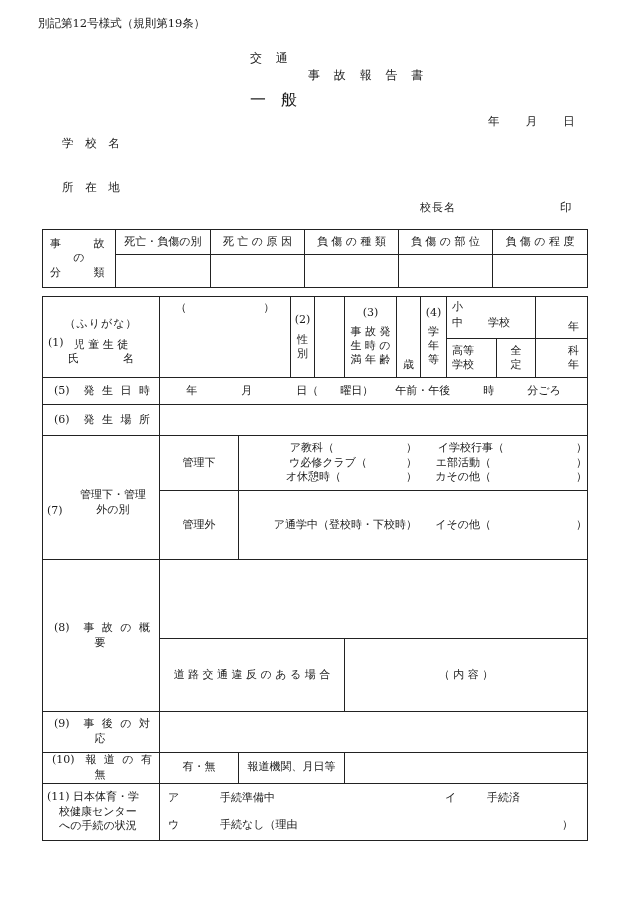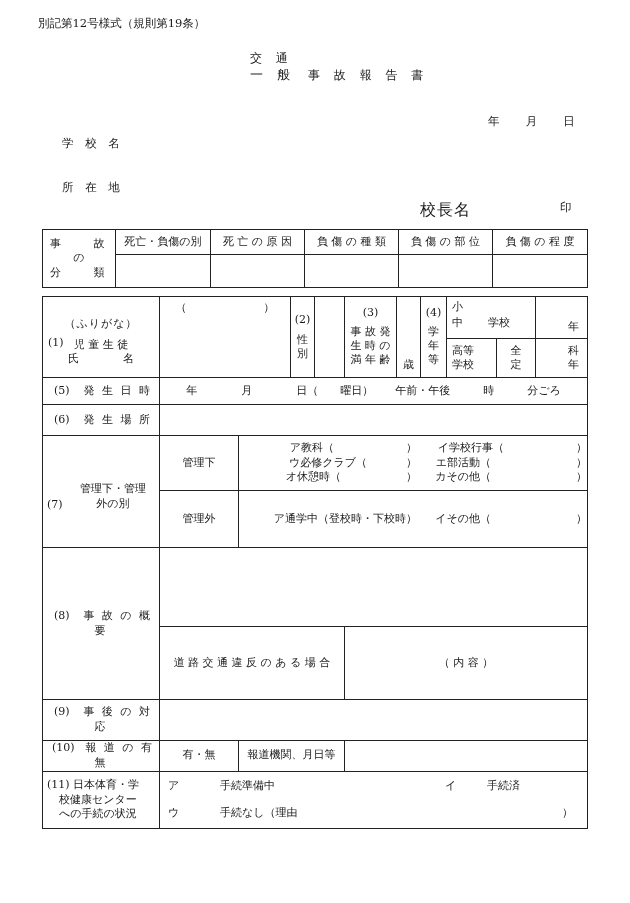--- a/index.html
+++ b/index.html
@@ -29,36 +29,36 @@
     left: 38px; top: 16px;
     font-size: 11.5px;
     white-space: nowrap;
   }
   #title-wrap {
     left: 246px; top: 50px;
     width: 250px;
     height: 50px;
   }
   #title-kotsu { position:absolute; left: 4px;  top: 0px;  font-size: 12px; letter-spacing: 5px; }
-  #title-ippan  { position:absolute; left: 4px;  top: 16px; font-size: 13px; letter-spacing: 5px; text-align: center; }
+  #title-ippan  { position:absolute; left: 4px;  top: 40px; font-size: 16px; letter-spacing: 5px; text-align: center; }
   #title-main   { position:absolute; left: 62px; top: 17px; font-size: 12px; letter-spacing: 5px; }
 
   #date-line {
     left: 488px; top: 114px;
     font-size: 11.5px;
     letter-spacing: 0;
     white-space: nowrap;
   }
   #date-line span { display:inline-block; }
   #date-y { width: 34px; }
   #date-m { width: 34px; }
 
   #school-name { left: 62px; top: 136px; font-size: 11.5px; letter-spacing: 4px; }
   #school-addr { left: 62px; top: 180px; font-size: 11.5px; letter-spacing: 4px; }
-  #principal    { left: 420px; top: 200px; font-size: 16px; letter-spacing: 1px; }
+  #principal    { left: 420px; top: 200px; font-size: 11px; letter-spacing: 1px; }
   #seal         { left: 560px; top: 200px; font-size: 11.5px; }
 
   
   table.frm {
     position: absolute;
     border-collapse: collapse;
     table-layout: fixed;
     font-size: 11px;
   }
   table.frm td {
@@ -275,21 +275,21 @@
           <span class="opt-ka">オ</span><span>休憩時（</span><span style="display:inline-block;width:65px"></span><span>）</span>
         </div>
         <div class="optcol">
           <span class="opt-ka">カ</span><span>その他（</span><span style="display:inline-block;width:85px"></span><span>）</span>
         </div>
       </div>
     </td>
   </tr>
   <tr>
     <td colspan="2">管理外</td>
-    <td colspan="9" style="height:26px;padding:15px 0">
+    <td colspan="9" style="height:26px;padding:21px 0">
       <div class="optrow">
         <div class="optcol">
           <span class="opt-ka">ア</span><span>通学中（登校時・下校時）</span>
         </div>
         <div class="optcol">
           <span class="opt-ka">イ</span><span>その他（</span><span style="display:inline-block;width:85px"></span><span>）</span>
         </div>
       </div>
     </td>
   </tr>

